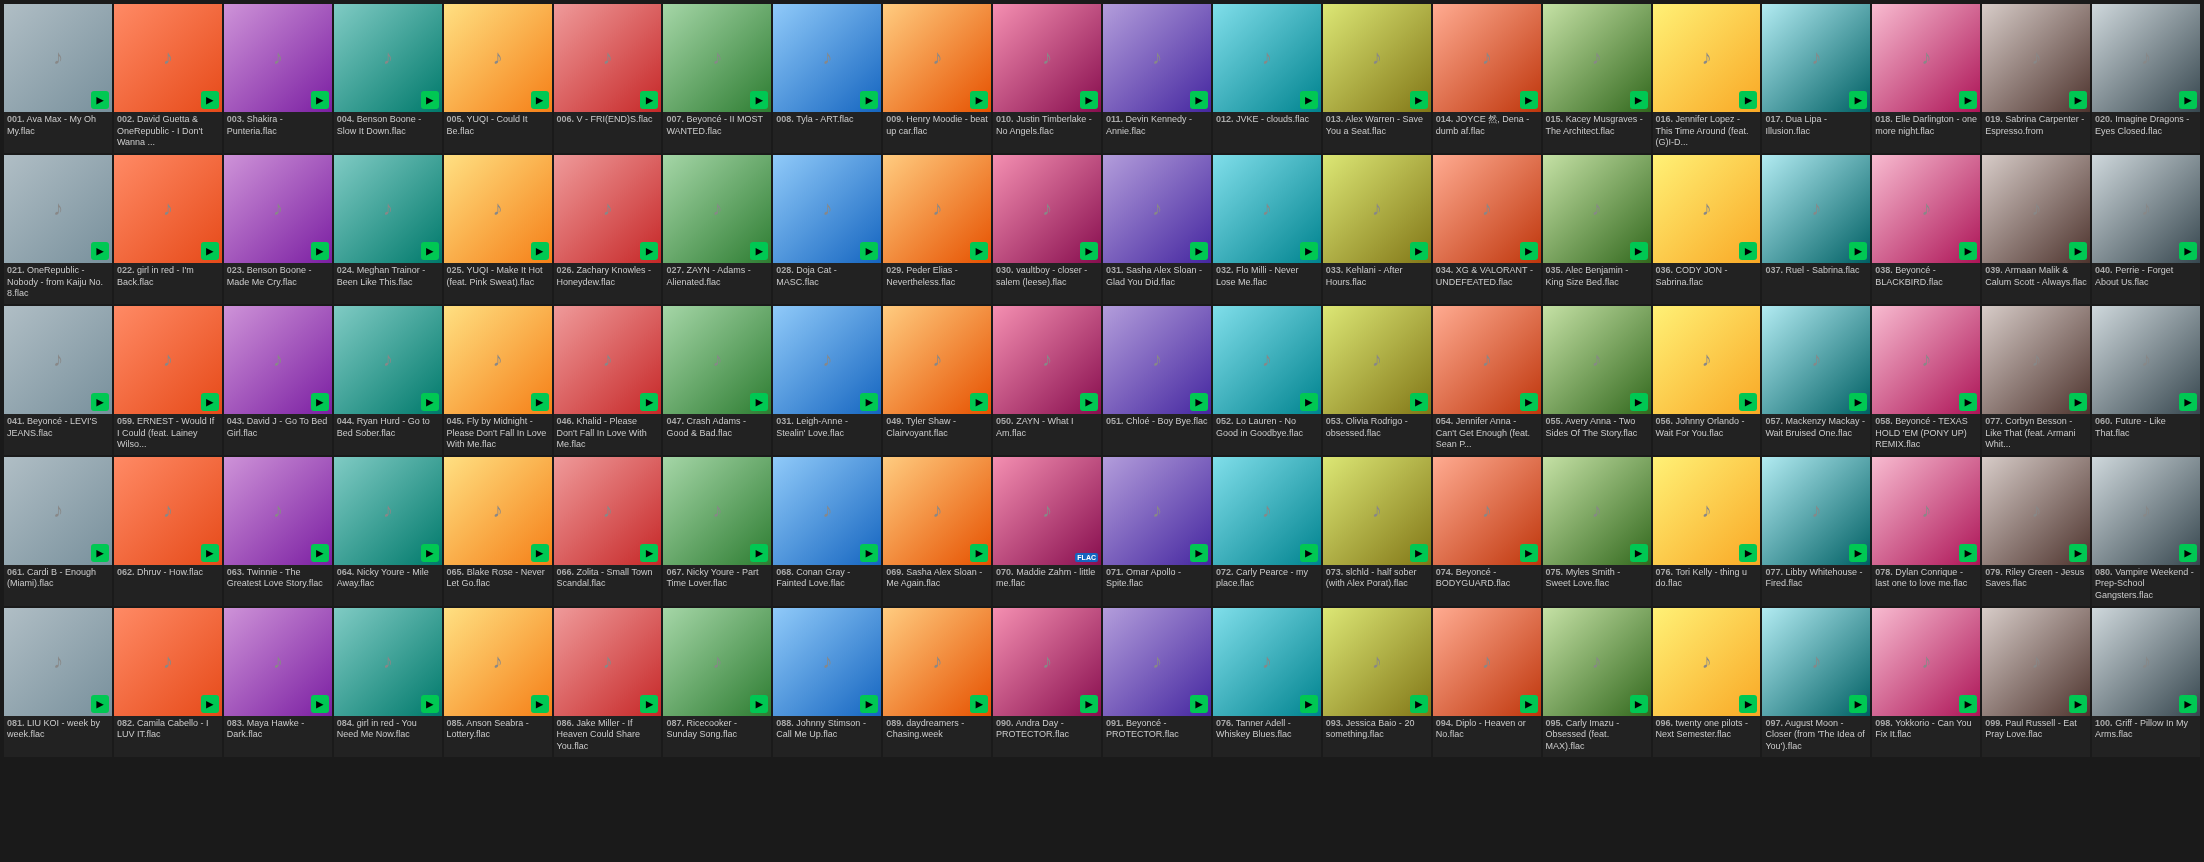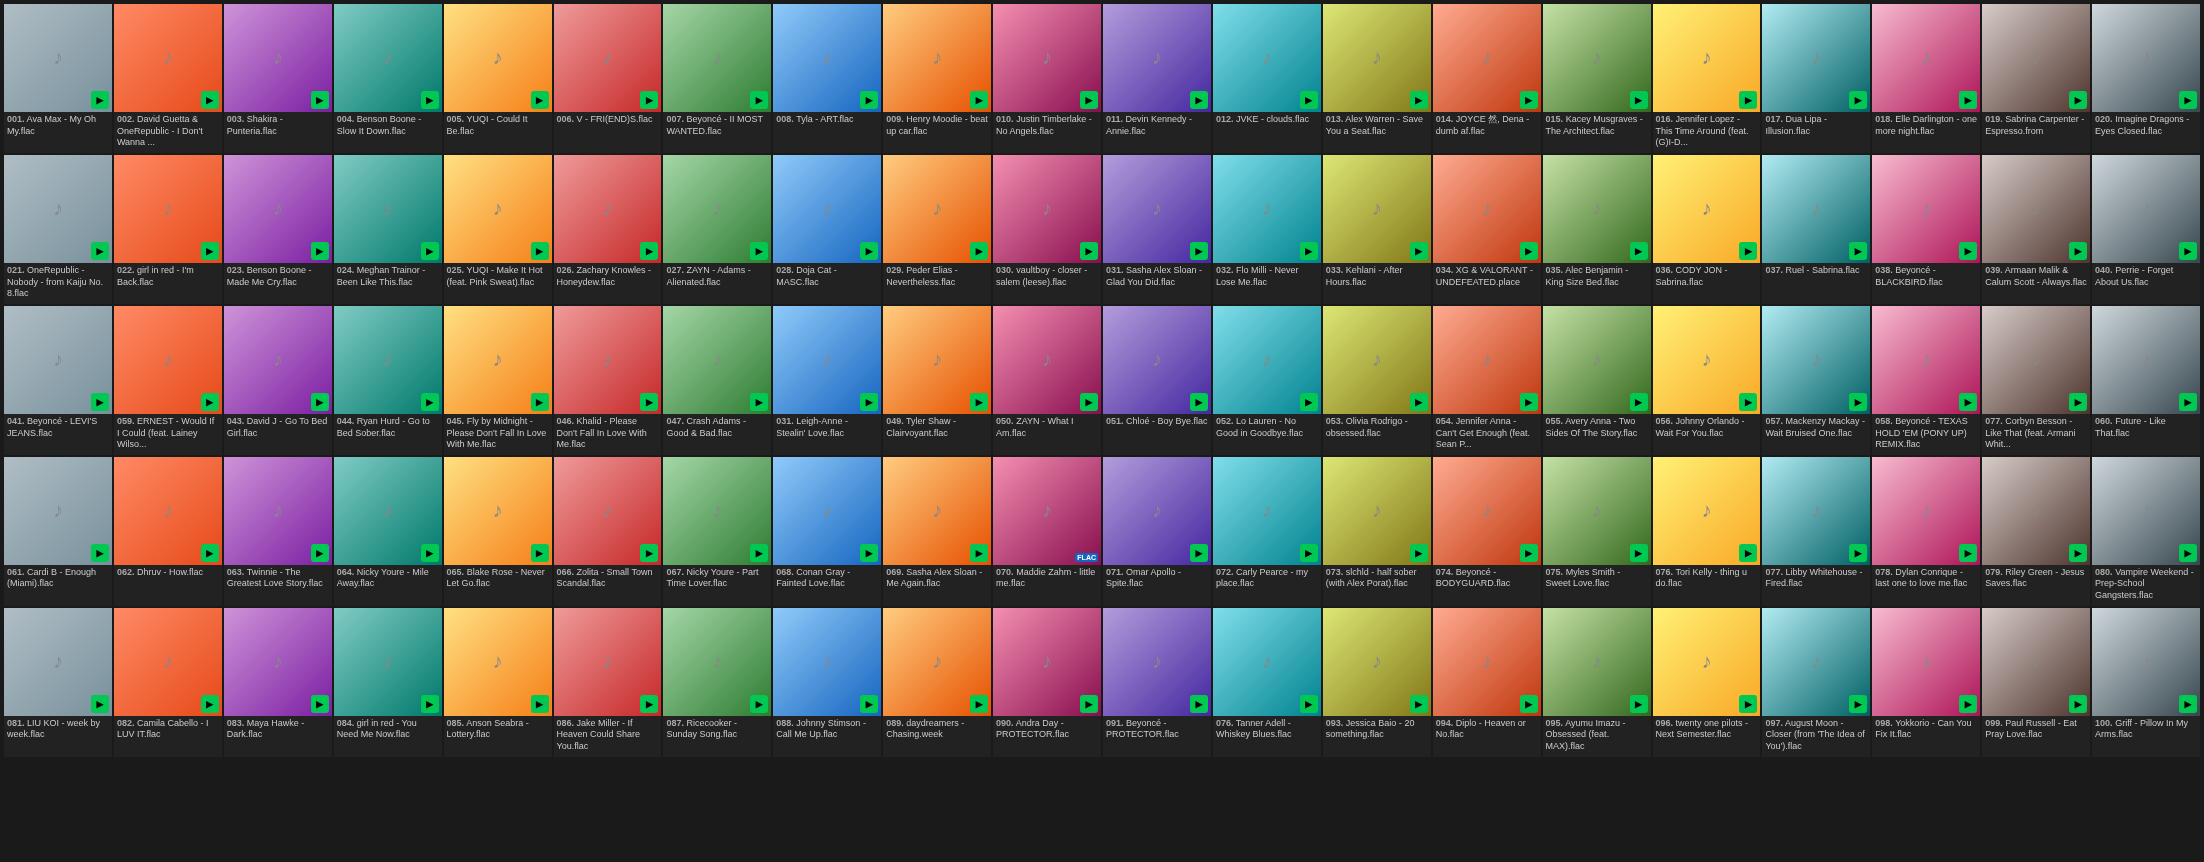--- a/index.html
+++ b/index.html
@@ -517,21 +517,21 @@
     <div class="track-item">
     <div class="album-art">
       <div class="album-art-inner" style="background: linear-gradient(135deg, #ffab91, #bf360c);">
         ♪
       </div>
       <span class="play-badge">▶</span>
     </div>
     <div class="track-info">
       <span class="track-number">034.</span>
       <span> XG &amp; VALORANT -</span>
-      <span> UNDEFEATED.place</span>
+      <span> UNDEFEATED.flac</span>
     </div>
   </div>
     <div class="track-item">
     <div class="album-art">
       <div class="album-art-inner" style="background: linear-gradient(135deg, #c5e1a5, #33691e);">
         ♪
       </div>
       <span class="play-badge">▶</span>
     </div>
     <div class="track-info">
@@ -1309,21 +1309,21 @@
   </div>
     <div class="track-item">
     <div class="album-art">
       <div class="album-art-inner" style="background: linear-gradient(135deg, #c5e1a5, #33691e);">
         ♪
       </div>
       <span class="play-badge">▶</span>
     </div>
     <div class="track-info">
       <span class="track-number">095.</span>
-      <span> Ayumu Imazu -</span>
+      <span> Carly Imazu -</span>
       <span> Obsessed (feat. MAX).flac</span>
     </div>
   </div>
     <div class="track-item">
     <div class="album-art">
       <div class="album-art-inner" style="background: linear-gradient(135deg, #fff176, #f9a825);">
         ♪
       </div>
       <span class="play-badge">▶</span>
     </div>

